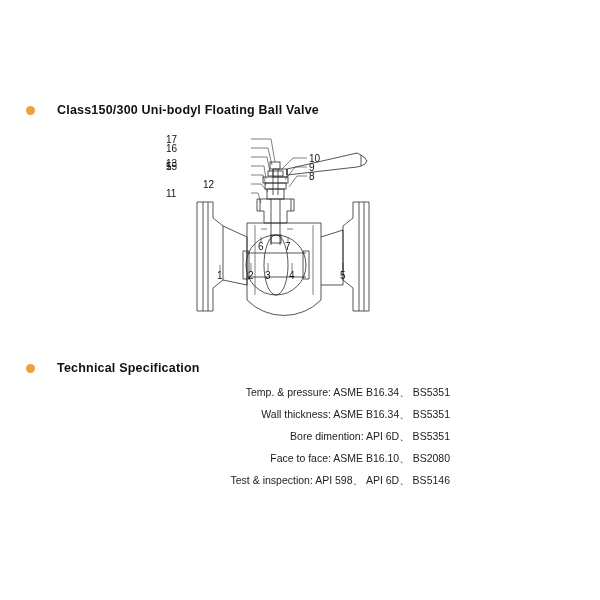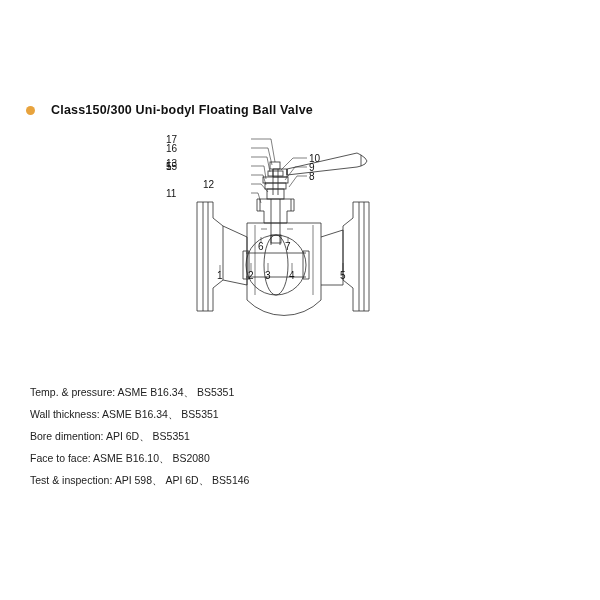--- a/index.html
+++ b/index.html
@@ -20,21 +20,21 @@
     left: 0; top: 0;
     width: 600px;
     height: 600px;
   }
 
   
   .section-heading {
     position: absolute;
     display: flex;
     align-items: center;
-    gap: 16px;
+    gap: 22px;
     font-weight: bold;
     font-size: 12.5px;
     letter-spacing: 0.2px;
     color: #111;
     white-space: nowrap;
   }
   .bullet-dot {
     width: 9px;
     height: 9px;
     border-radius: 50%;
@@ -50,20 +50,21 @@
     position: absolute;
     left: 30px;
     top: 381px;
     width: 420px;
   }
   .spec-row {
     font-size: 10.5px;
     line-height: 22px;
     color: #222;
     white-space: nowrap;
+    text-align: right;
   }
 
   
   .drawing {
     position: absolute;
     left: 175px;
     top: 125px;
     width: 290px;
     height: 215px;
   }
@@ -212,20 +213,24 @@
     <div class="lbl" style="left:83px;  top:118px;">6</div>
     <div class="lbl" style="left:110px; top:118px;">7</div>
 
     <div class="lbl" style="left:42px;  top:147px;">1</div>
     <div class="lbl" style="left:73px;  top:147px;">2</div>
     <div class="lbl" style="left:90px;  top:147px;">3</div>
     <div class="lbl" style="left:114px; top:147px;">4</div>
     <div class="lbl" style="left:165px; top:147px;">5</div>
   </div>
 
+  <div class="section-heading" id="heading-spec">
+    <span class="bullet-dot"></span>
+    <span>Technical Specification</span>
+  </div>
 
   <div class="spec-list">
     <div class="spec-row">Temp. &amp; pressure: ASME B16.34、 BS5351</div>
     <div class="spec-row">Wall thickness: ASME B16.34、 BS5351</div>
     <div class="spec-row">Bore dimention: API 6D、 BS5351</div>
     <div class="spec-row">Face to face: ASME B16.10、 BS2080</div>
     <div class="spec-row">Test &amp; inspection: API 598、 API 6D、 BS5146</div>
   </div>
 
 </div>

